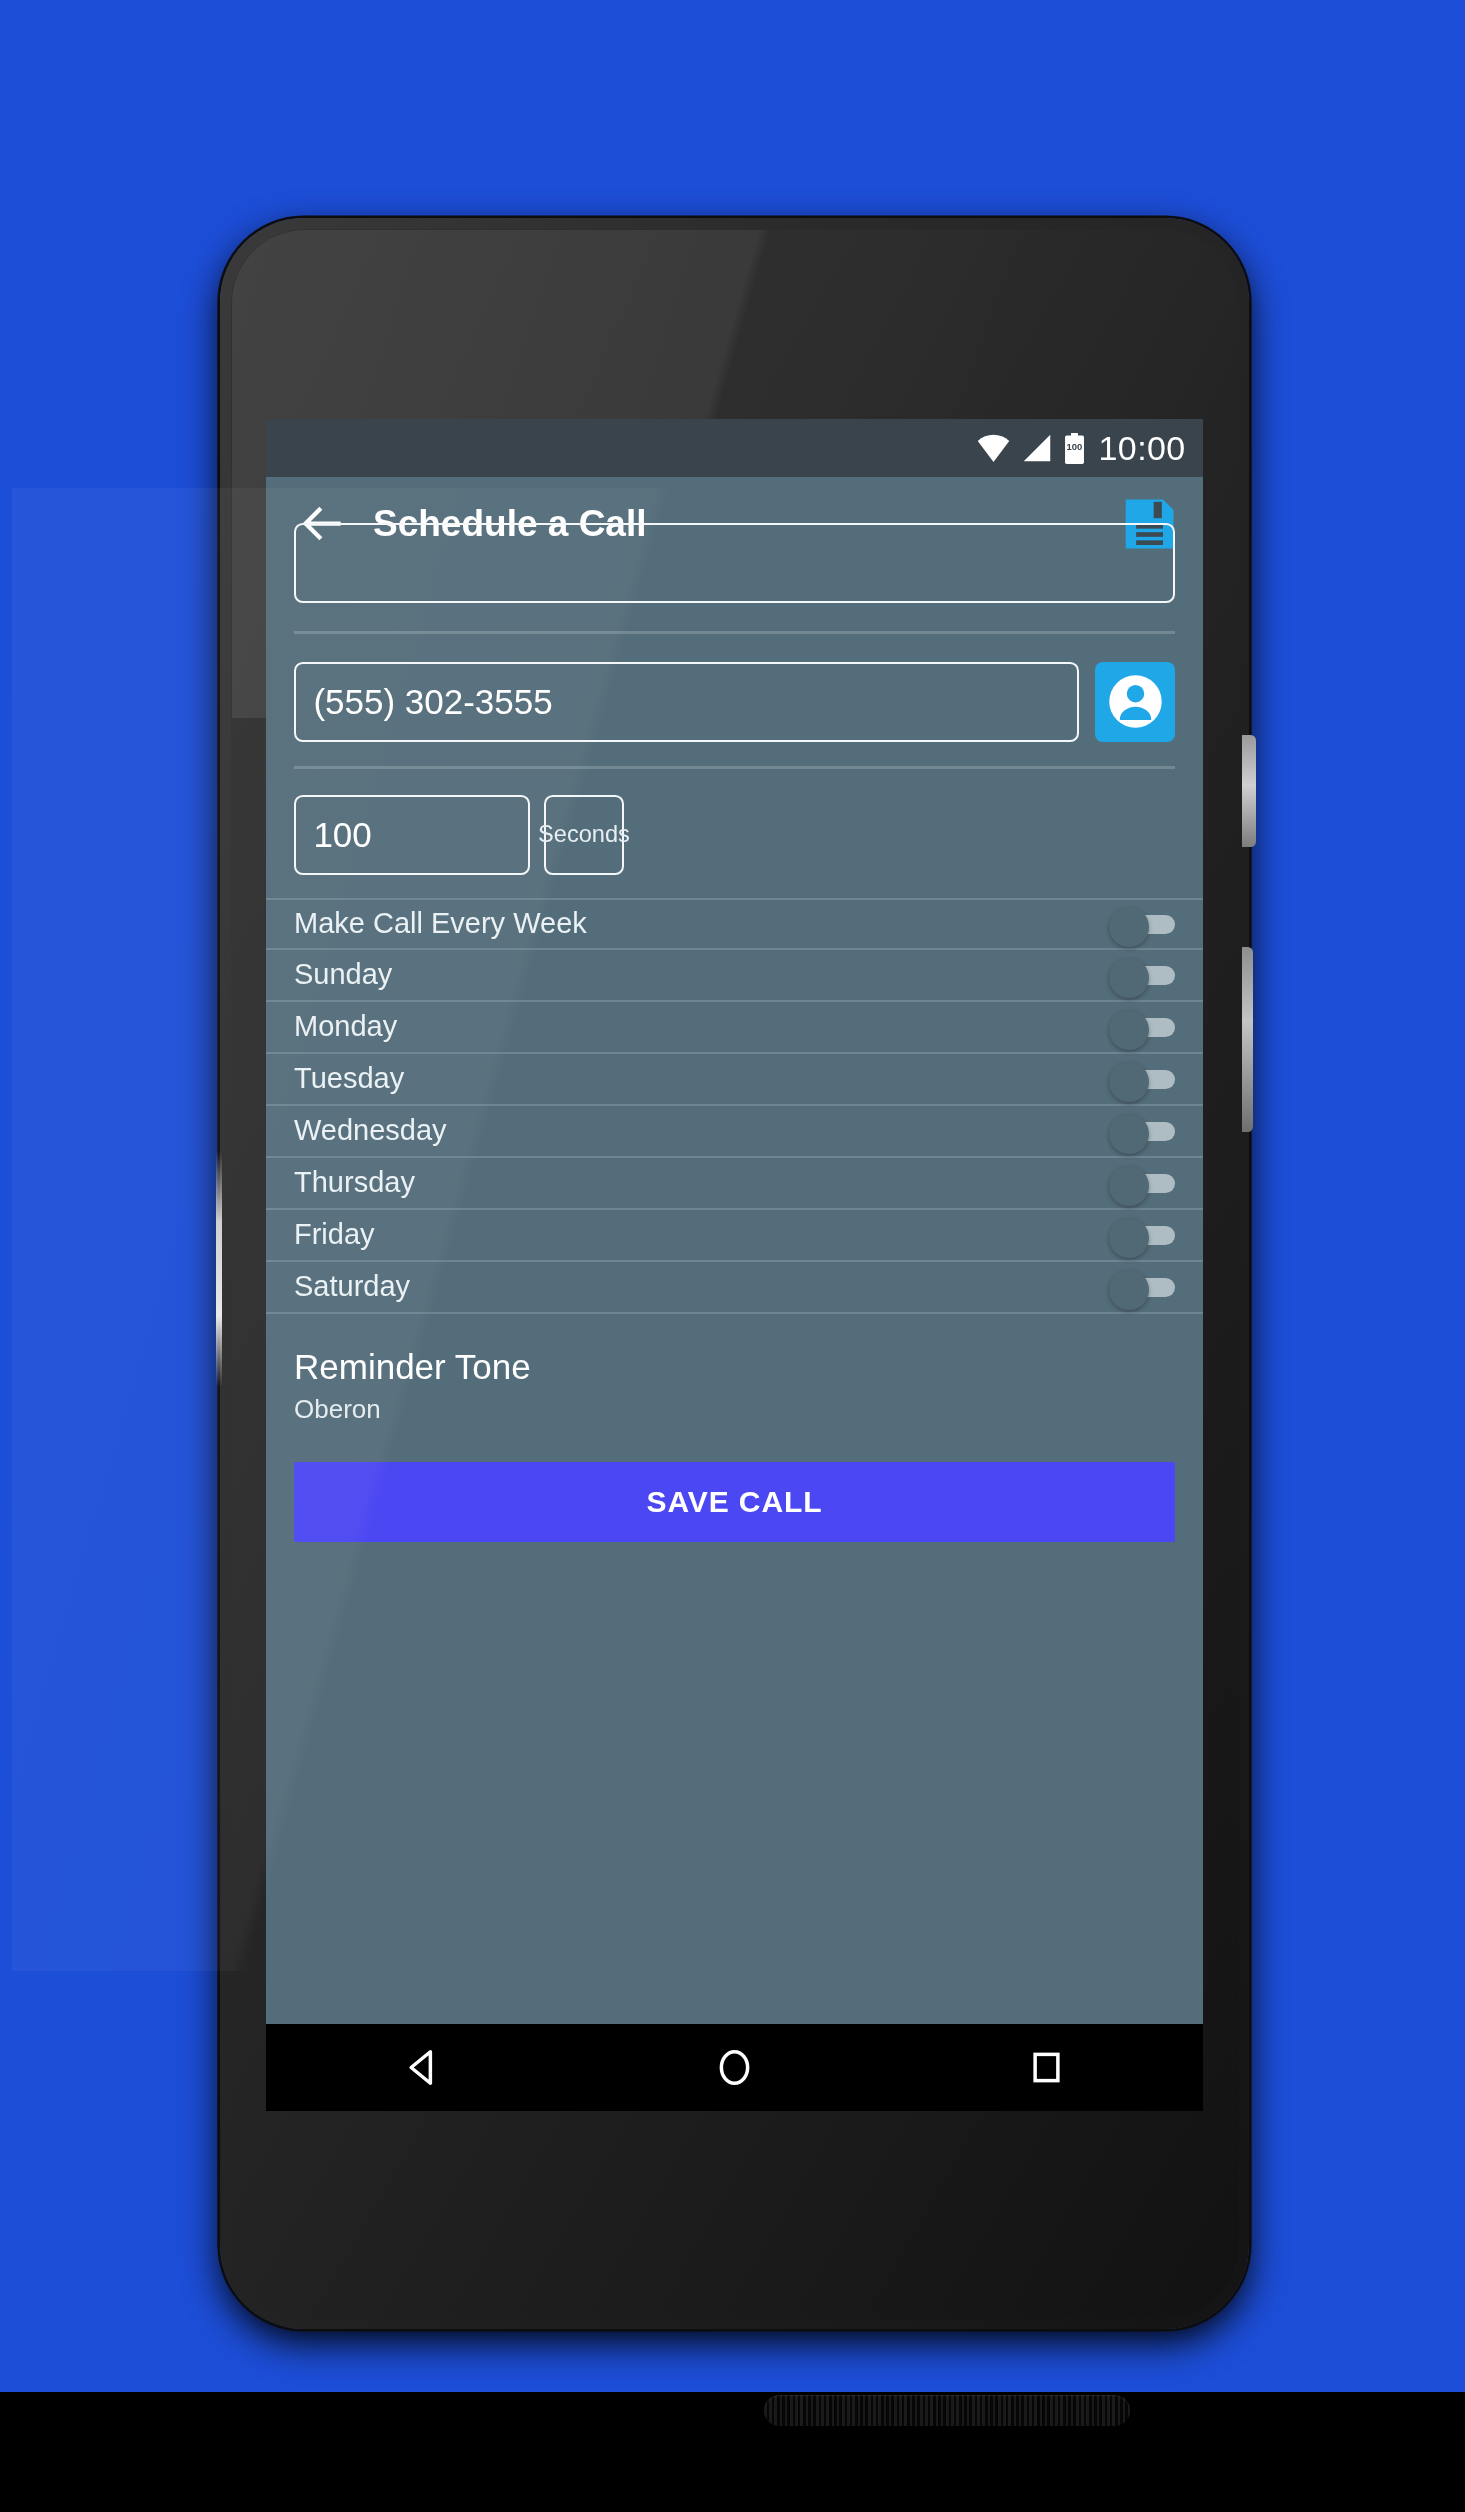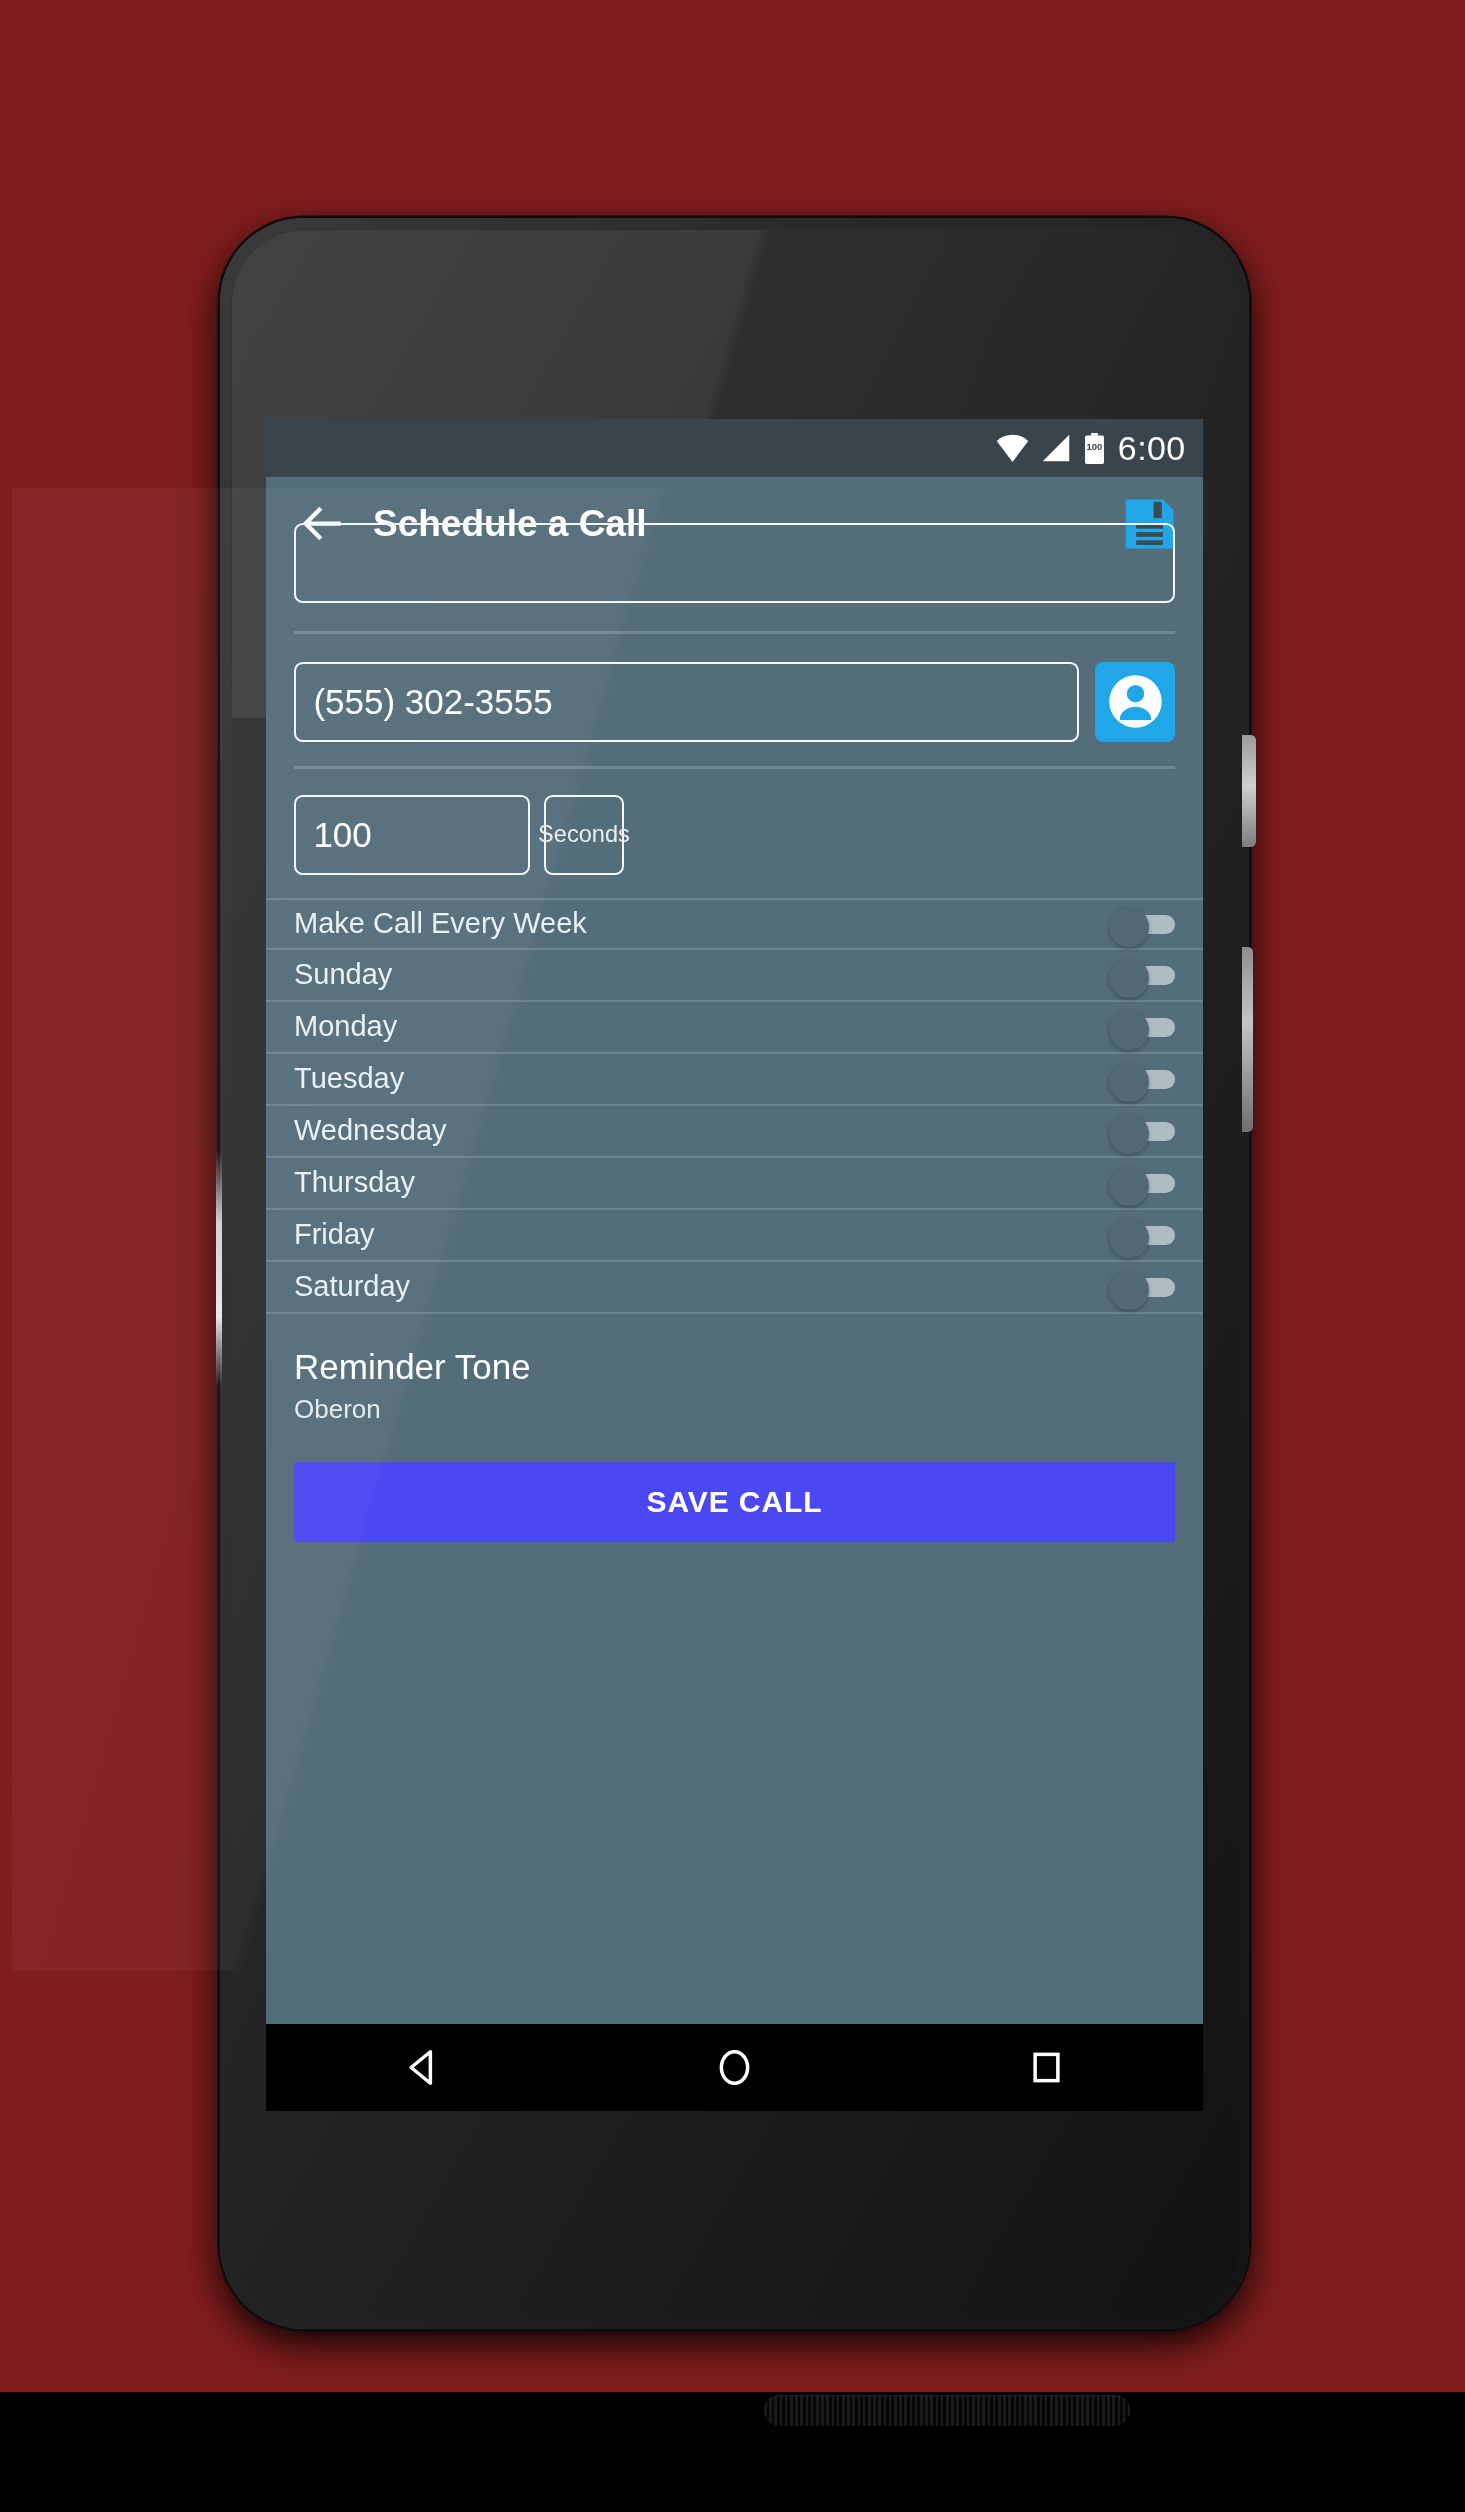--- a/index.html
+++ b/index.html
@@ -1,20 +1,20 @@
 <!DOCTYPE html>
 <html style="font-size:14px"><head>
 <meta charset="utf-8">
 <style>
   * { margin:0; padding:0; box-sizing:border-box; }
   html,body { width:1465px; height:2512px; background:#000; overflow:hidden;
               font-family:"Liberation Sans", sans-serif; }
 
   
-  #stage { position:relative; width:1465px; height:2392px; background:#7f1d1d; }
+  #stage { position:relative; width:1465px; height:2392px; background:#1d4ed8; }
 
   .device {
     position:absolute; left:220px; top:218px; width:1029px; height:2111px;
     border-radius:84px;
     background:linear-gradient(118deg,#3a3a3a 0%,#2a2a2a 28%,#232323 52%,#1b1b1b 78%,#141414 100%);
     box-shadow:0 0 0 2.6px #0d0d0d, 0 14px 37px rgba(0,0,0,.92);
   }
   .device-inner {
     position:absolute; left:10.5px; top:10.5px; width:1008px; height:2090px;
     border-radius:75px;
@@ -144,21 +144,21 @@
         </svg>
         <svg width="30" height="30" viewBox="0 0 34 34">
           <path d="M32 2 L32 32 L2 32 Z" fill="#ffffff"></path>
         </svg>
         <svg width="23" height="31" viewBox="0 0 26 36">
           <rect x="9" y="0" width="8" height="4" fill="#fff"></rect>
           <rect x="2" y="3" width="22" height="33" rx="2" fill="#fff"></rect>
           <text x="13" y="20" font-size="11" font-family="Liberation Sans, sans-serif" fill="#39444c" text-anchor="middle" font-weight="bold">100</text>
         </svg>
       </div>
-      <div class="clock">6:00</div>
+      <div class="clock">10:00</div>
     </div>
 
     <div class="appbar">
       <svg class="back-arrow" viewBox="0 0 48 48">
         <path d="M40 24 H10 M22 11 L9 24 L22 37" stroke="#ffffff" stroke-width="4" fill="none" stroke-linecap="square"></path>
       </svg>
       <div class="appbar-title">Schedule a Call</div>
       <svg class="save-icon" viewBox="0 0 48 48">
         <path d="M4 3 H36 L45 12 V45 H4 Z" fill="#1fa7e8"></path>
         <rect x="28" y="5" width="7" height="14" fill="#3c4a52"></rect>

